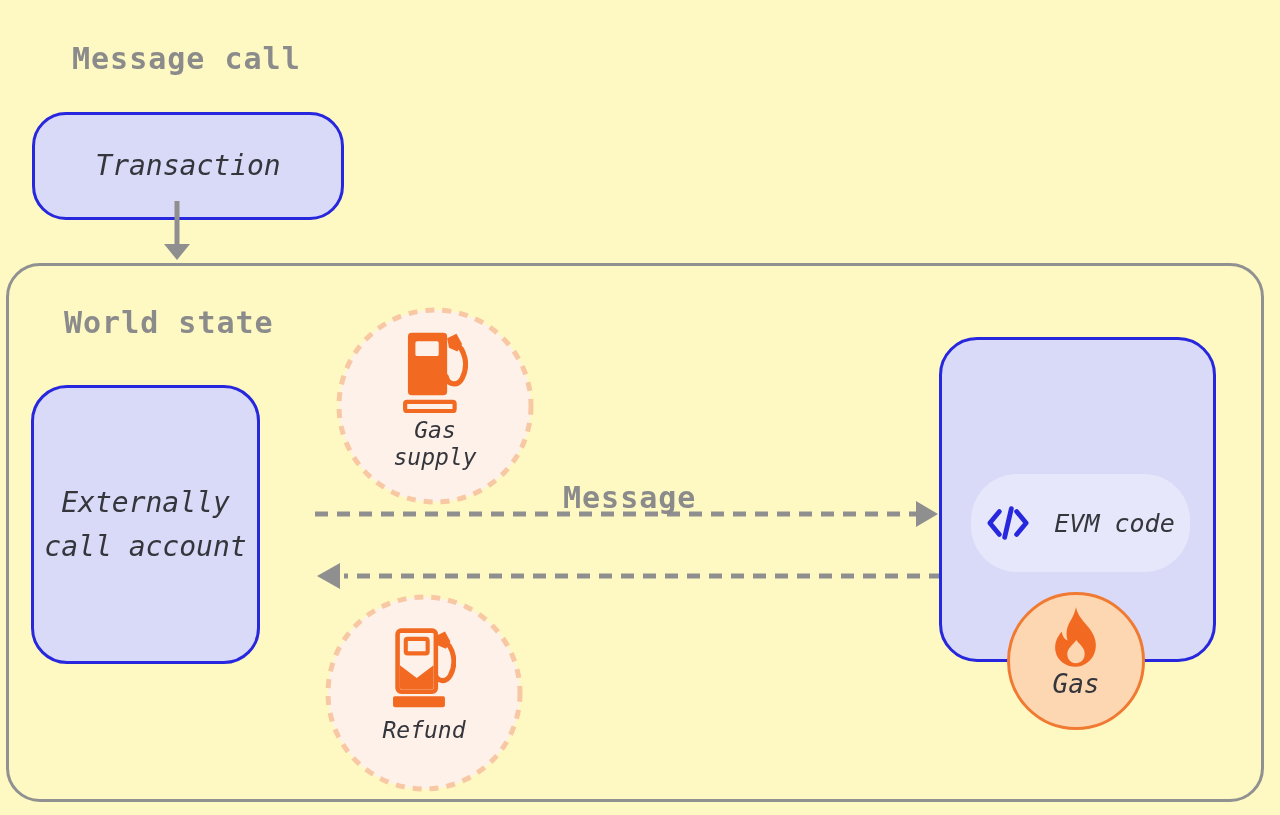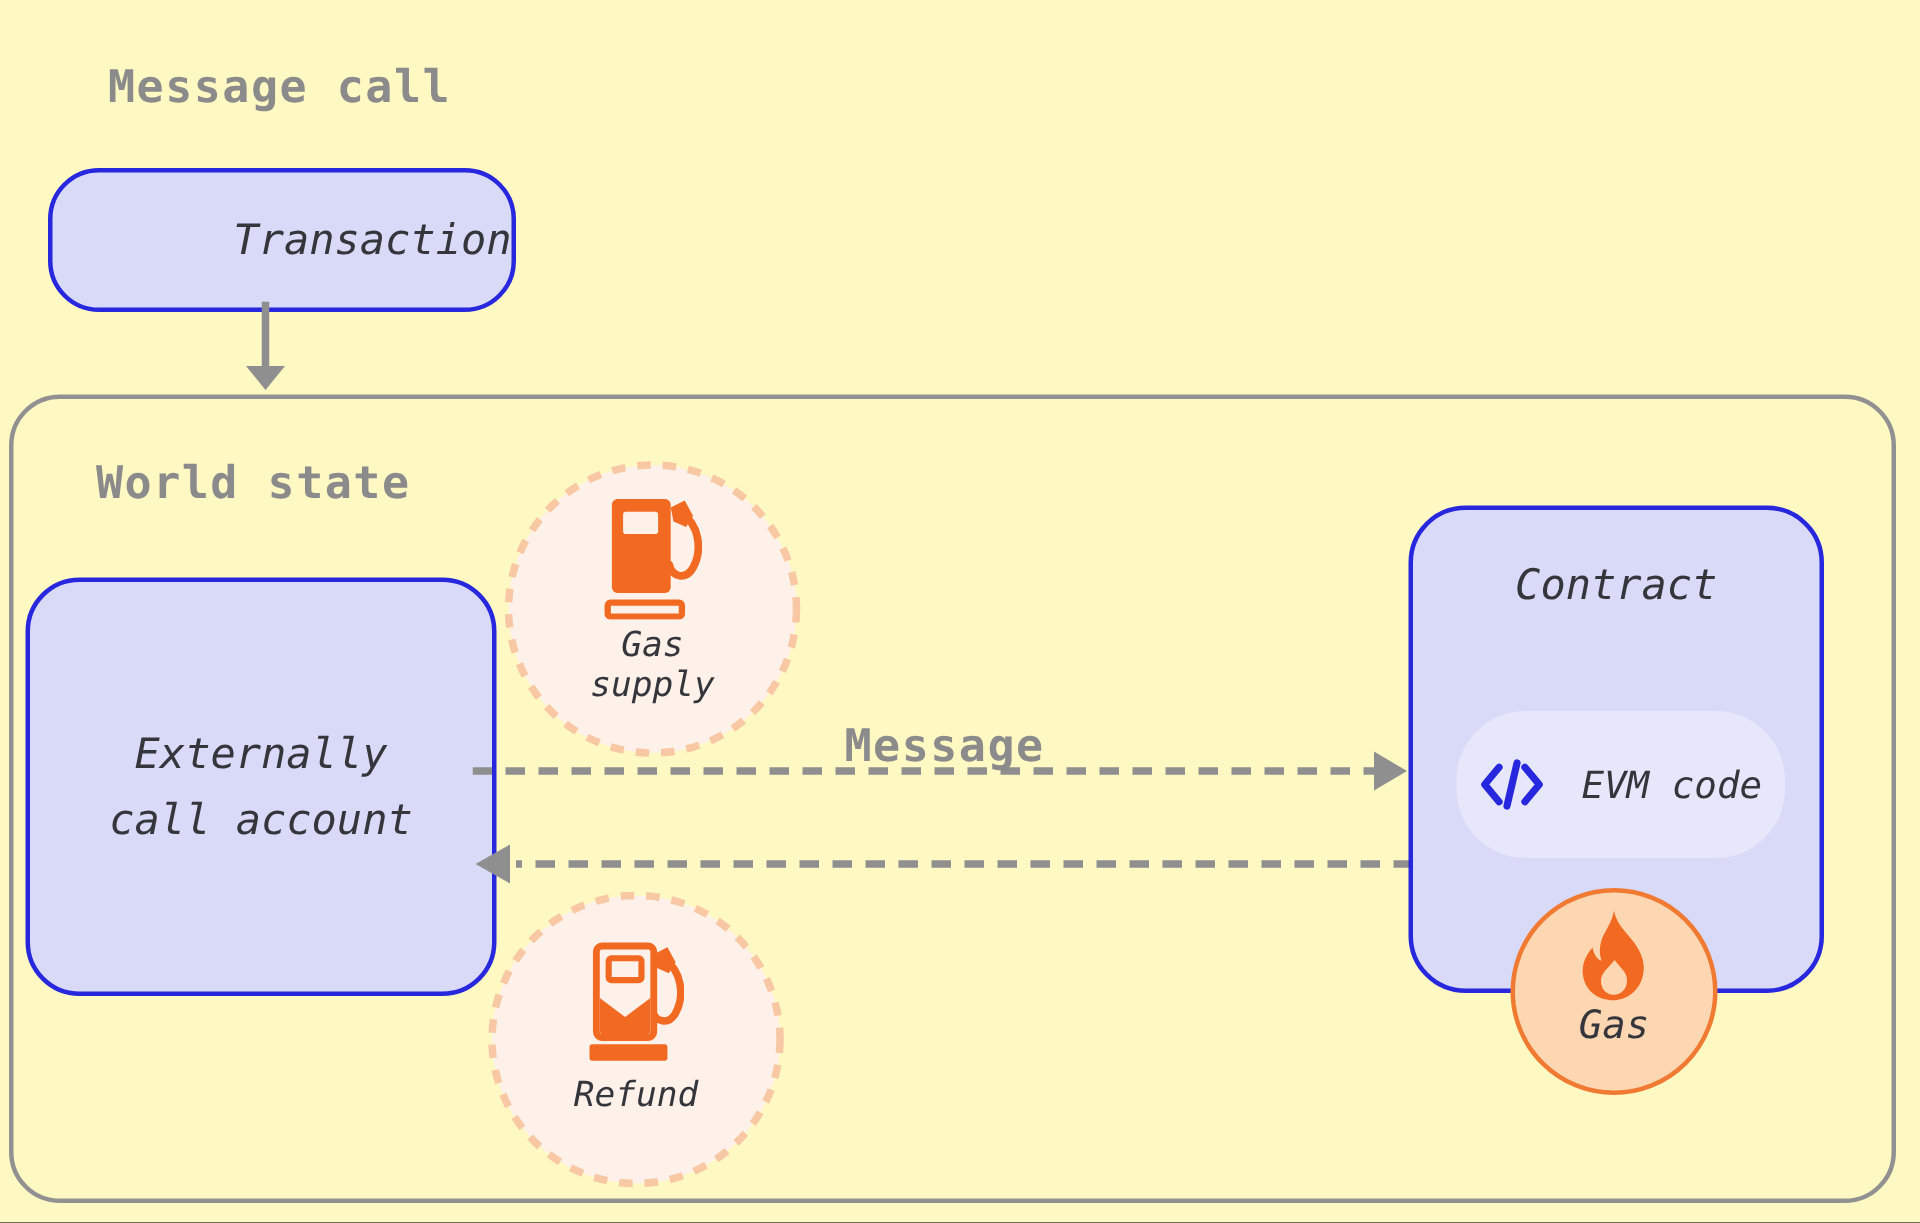--- a/index.html
+++ b/index.html
@@ -14,22 +14,22 @@
     letter-spacing:1px;white-space:nowrap;
   }
   
   .node{
     position:absolute;background:#d9d9f8;border:3px solid #2727de;
     box-sizing:border-box;color:#35353c;font-style:italic;
     display:flex;flex-direction:column;align-items:center;justify-content:center;
     text-align:center;
   }
   .node .ln{line-height:44px;font-size:28px;white-space:nowrap;}
-  .transaction{left:32px;top:112px;width:312px;height:96px;border-radius:34px;align-items:flex-end;}
-  .eoa{left:17px;top:385px;width:314px;height:279px;border-radius:36px;}
+  .transaction{left:32px;top:112px;width:312px;height:108px;border-radius:34px;}
+  .eoa{left:31px;top:385px;width:229px;height:279px;border-radius:36px;}
   .contract{left:939px;top:337px;width:277px;height:325px;border-radius:38px;
     justify-content:flex-start;padding-top:27px;z-index:2;}
   .contract .ln{line-height:45px;}
   
   .world-state{
     position:absolute;left:6px;top:263px;width:1258px;height:539px;
     border:3px solid #919191;border-radius:34px;box-sizing:border-box;
   }
   
   .dashed-circle{position:absolute;width:200px;height:200px;z-index:5;}
@@ -129,21 +129,20 @@
         <rect x="6" y="4" width="42" height="67" rx="4" fill="#fdf1e9" stroke="#f26a22" stroke-width="5"></rect>
         <rect x="15" y="13" width="24" height="16" rx="2" fill="none" stroke="#f26a22" stroke-width="4.5"></rect>
         <path d="M8.5 42 L27 56 L45.5 42 L45.5 66 Q45.5 68.5 43 68.5 L11 68.5 Q8.5 68.5 8.5 66 Z" fill="#f26a22"></path>
         <rect x="1" y="76" width="57" height="12" rx="2" fill="#f26a22"></rect>
       </svg>
       <div class="circle-label">Refund</div>
     </div>
   </div>
 
   <div class="node contract">
-    <div class="ln">Contract</div>
   </div>
 
   <div class="evm-pill">
     <svg width="44" height="38" viewBox="0 0 46 38">
       <polyline points="14,7 4,19 14,31" stroke="#2727de" stroke-width="5" fill="none" stroke-linecap="round" stroke-linejoin="round"></polyline>
       <polyline points="32,7 42,19 32,31" stroke="#2727de" stroke-width="5" fill="none" stroke-linecap="round" stroke-linejoin="round"></polyline>
       <line x1="26.5" y1="4" x2="19.5" y2="34" stroke="#2727de" stroke-width="5" stroke-linecap="round"></line>
     </svg>
     <div class="pill-label">EVM code</div>
   </div>

